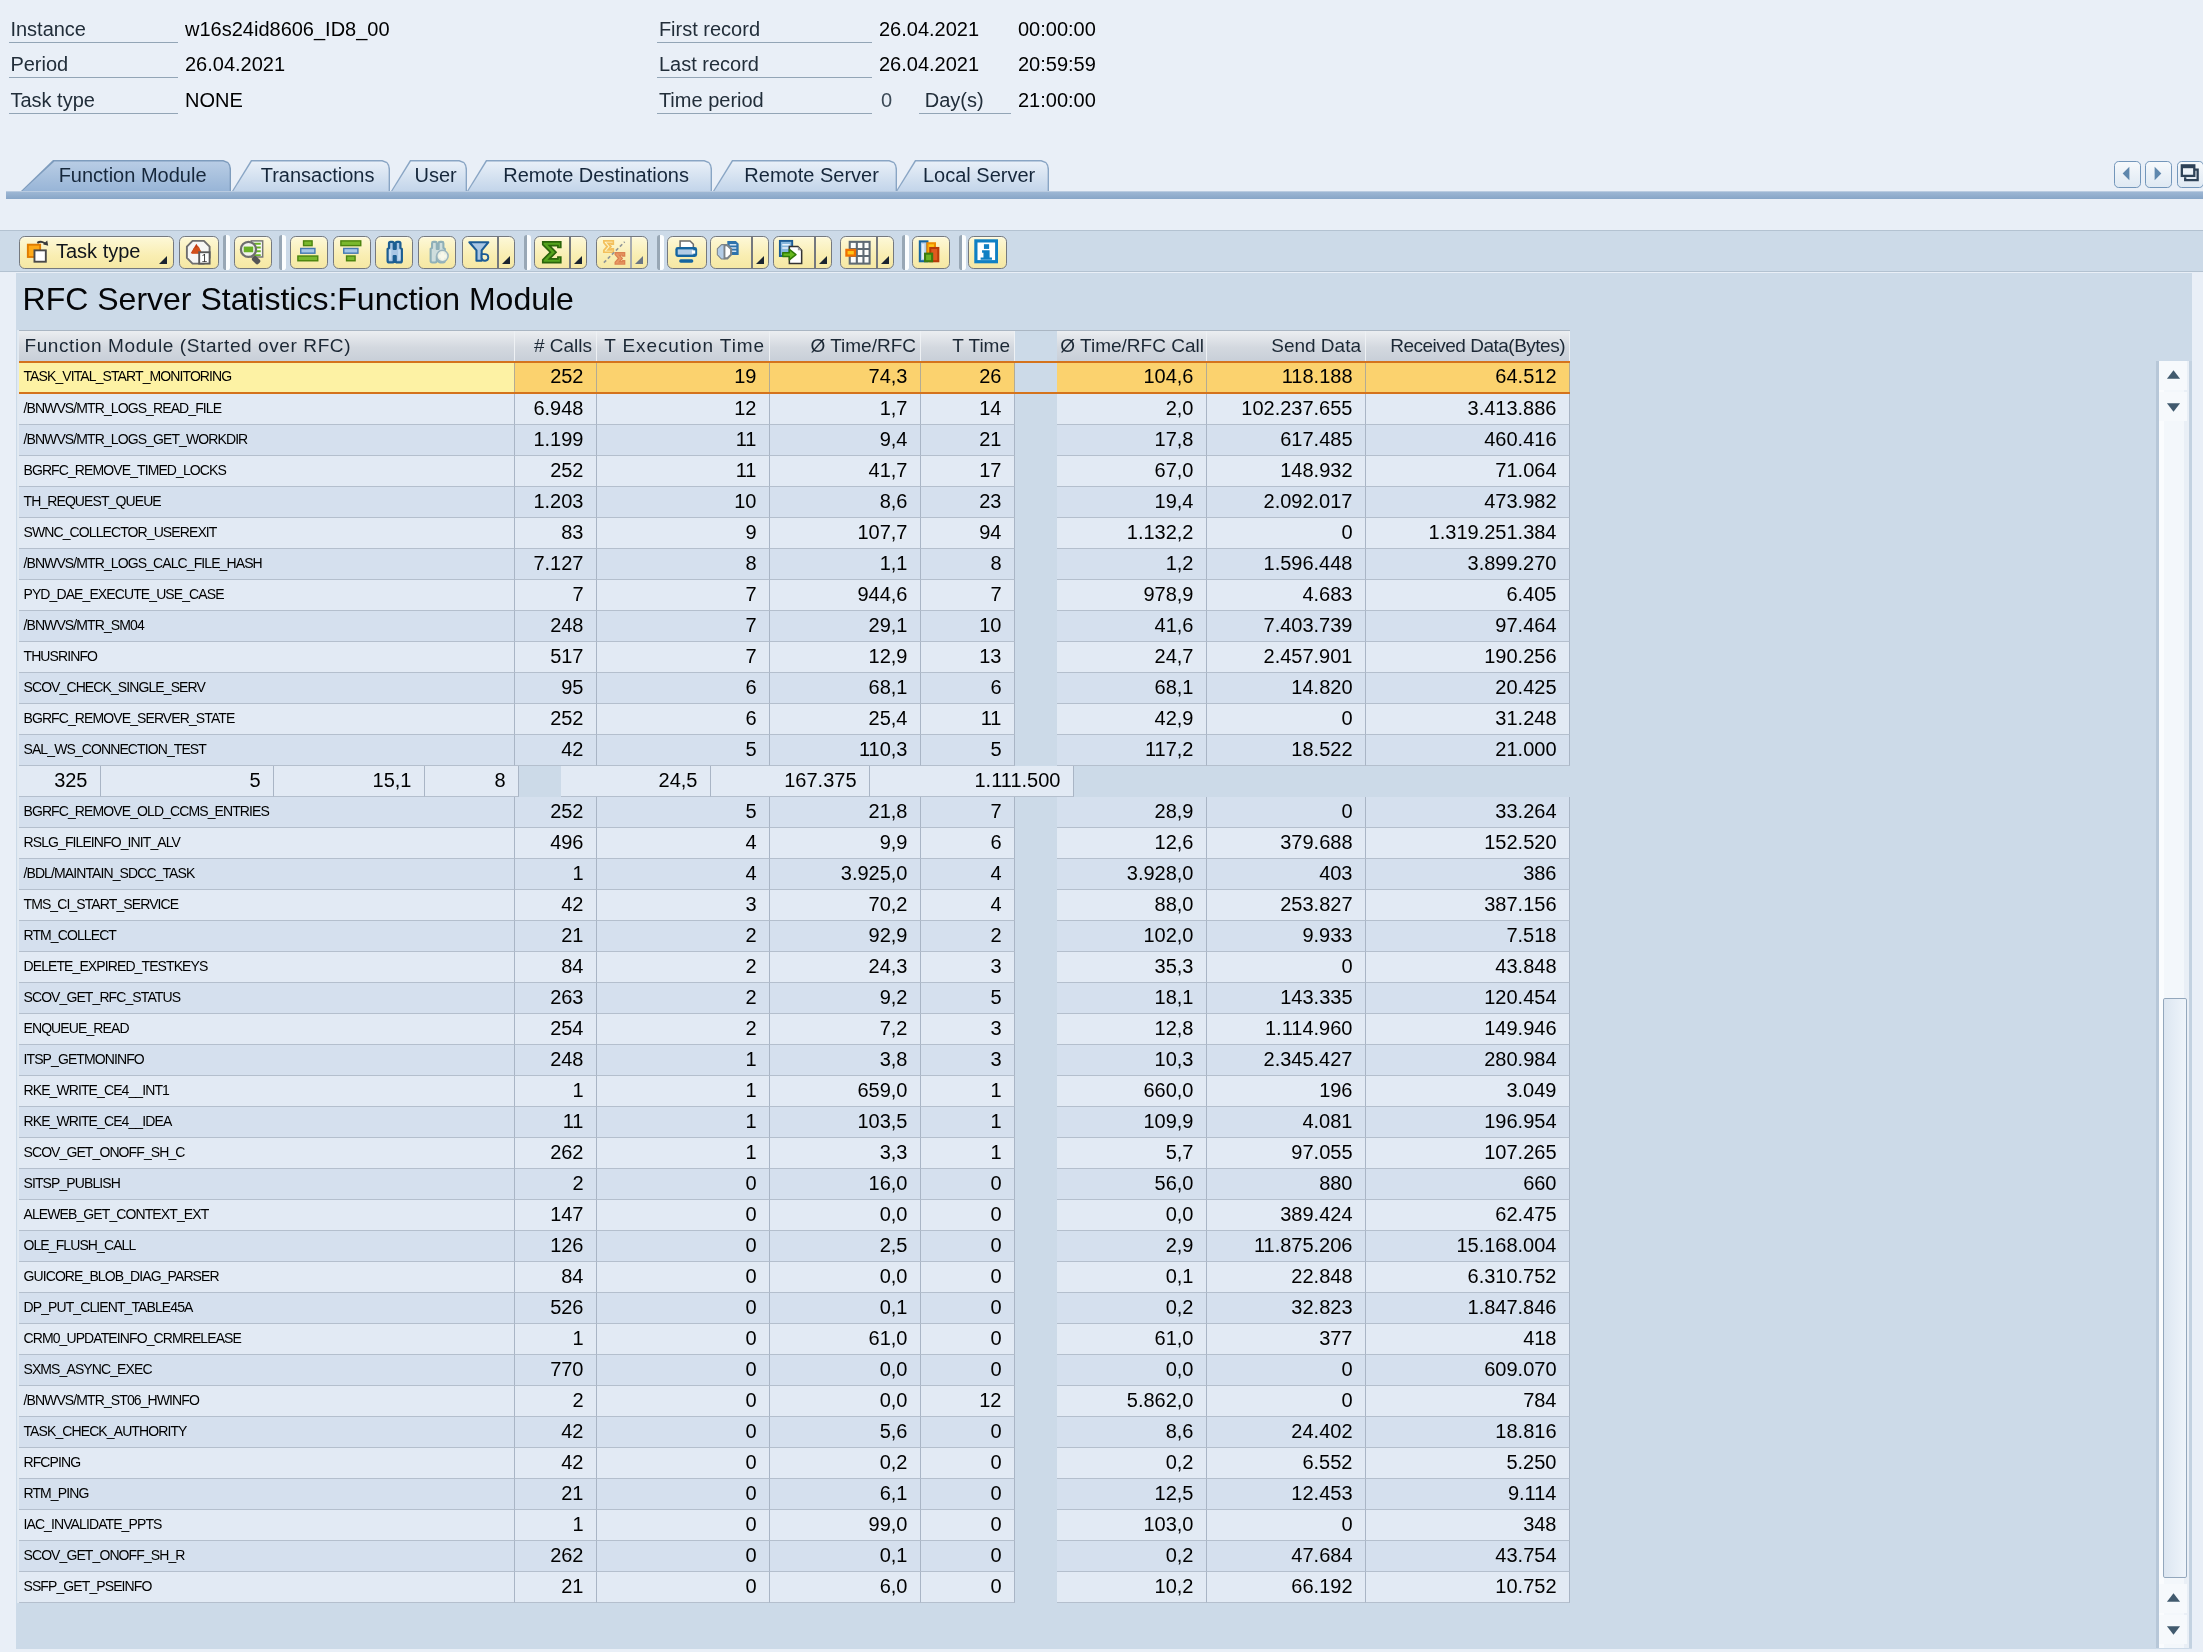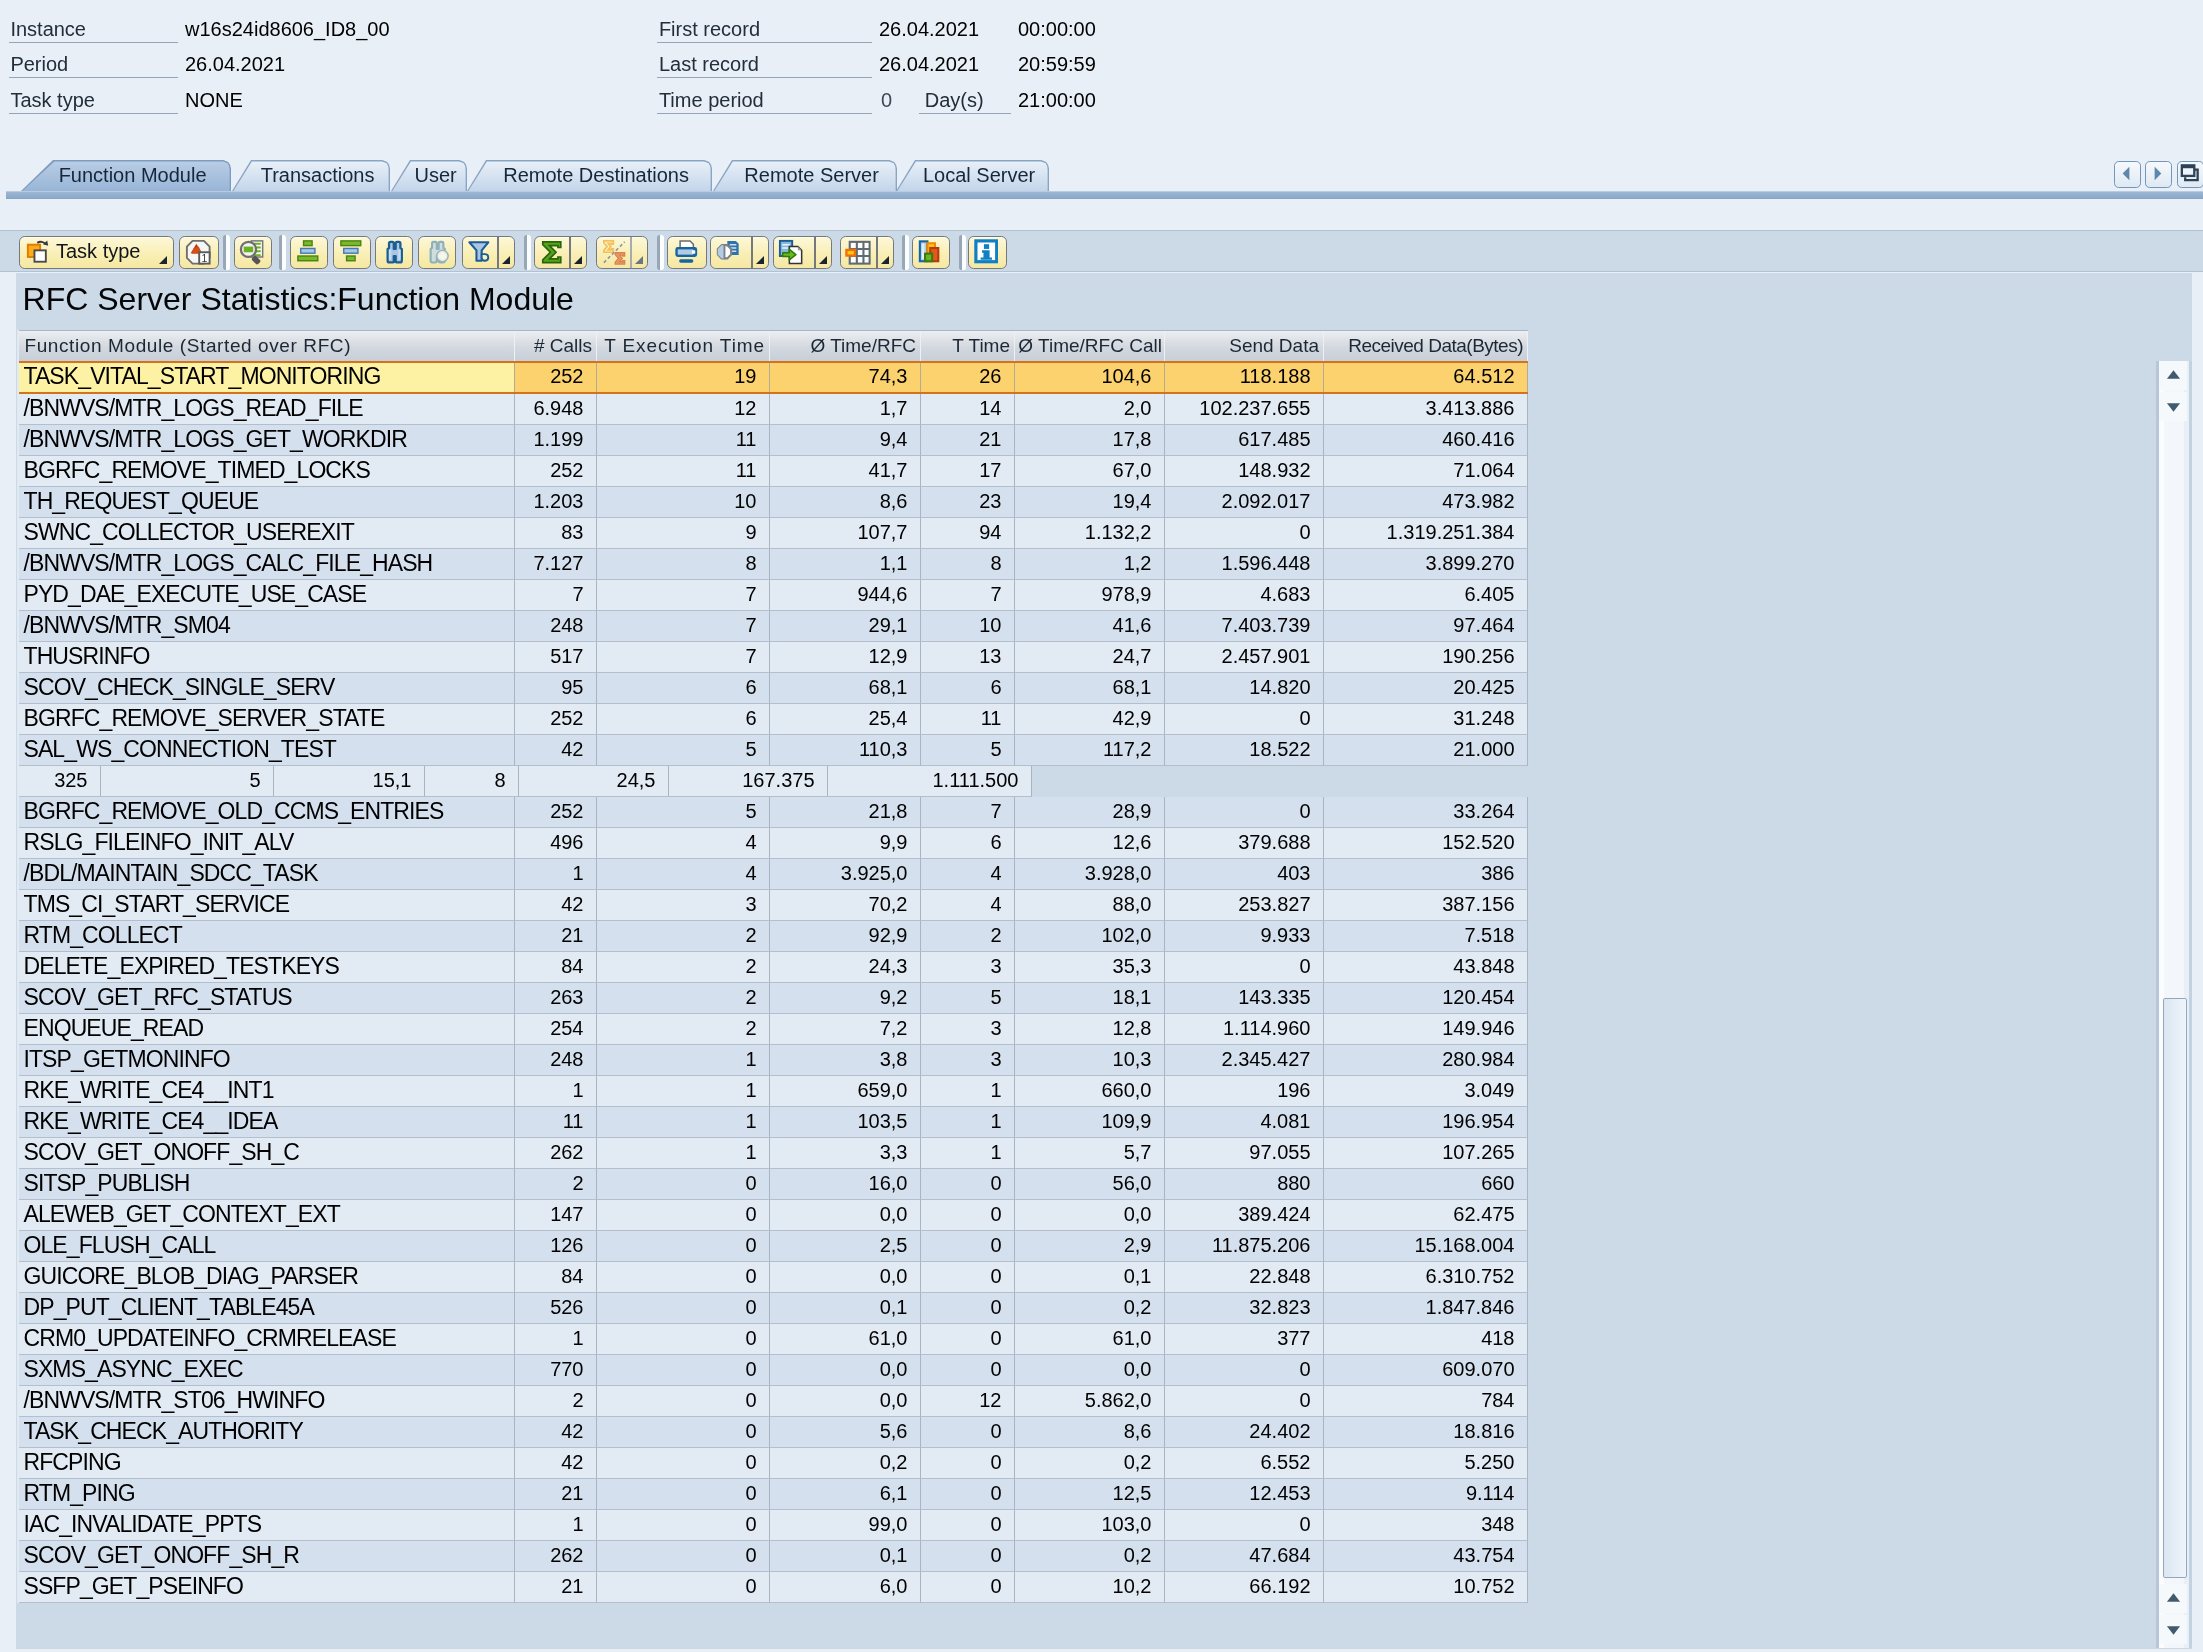--- a/index.html
+++ b/index.html
@@ -47,34 +47,34 @@
 
 
 .content { position:absolute; left:16px; top:273px; width:2176px; height:1376px; background:#ccdae8; }
 .title { position:absolute; left:6.6px; top:10.4px; font-size:32px; line-height:32px; color:#050608; }
 
 
 .tablewrap { position:absolute; left:2.8px; top:57px; box-shadow:-1.9px 0 0 #e3eaf2; }
 .row { display:flex; height:31px; }
 .row .c { border-right:1.9px solid #a9b5c5; border-bottom:1.9px solid #b4bfcd; overflow:hidden;
   white-space:nowrap; line-height:29px; }
-.c0 { padding-left:4.7px; letter-spacing:-0.9px; font-size:23px; }
+.c0 { padding-left:4.7px; letter-spacing:-0.9px; font-size:14px; }
 .c:not(.c0) { text-align:right; padding-right:12.3px; font-size:20px; }
 .lt .c { background:#e2eaf4; }
 .dk .c { background:#d5e0ee; }
 .selrow { height:33px; border-top:2.8px solid #d4731c; border-bottom:2.8px solid #d4731c; }
 .selrow .c { border-right:1.9px solid #b3ab94; border-bottom:none; line-height:26.5px; }
 .sel0 { background:#fdf2a4; }
 .seln { background:#fbd26e; }
 .c0{width:496px;}
 .c1{width:82px;}
 .c2{width:173px;}
 .c3{width:151px;}
 .c4{width:94px;}
-.c5{width:150px;}
+.c5{width:150px;margin-left:42px;}
 .c6{width:159px;}
 .c7{width:204px;}
 .hdr { display:flex; height:31px; line-height:29px; border-top:0.9px solid #aab6c3; }
 .hdr .c { background:linear-gradient(#eceef1 , #d3d8df 55%, #c8cfd8); color:#1c2835;
   border-right:1.9px solid #eef1f4; border-bottom:none; padding:0 3.8px 0 5.7px; font-size:19px; letter-spacing:0; }
 .hdr .c.num { text-align:right; }
 .hdr .c0 { letter-spacing:0.6px; }
 .hdr .c2 { letter-spacing:0.9px; }
 .hdr .c5 { padding-right:1.9px; padding-left:0.9px; }
 .hdr .c7 { padding-left:3.8px; text-align:right; letter-spacing:-0.5px; }

